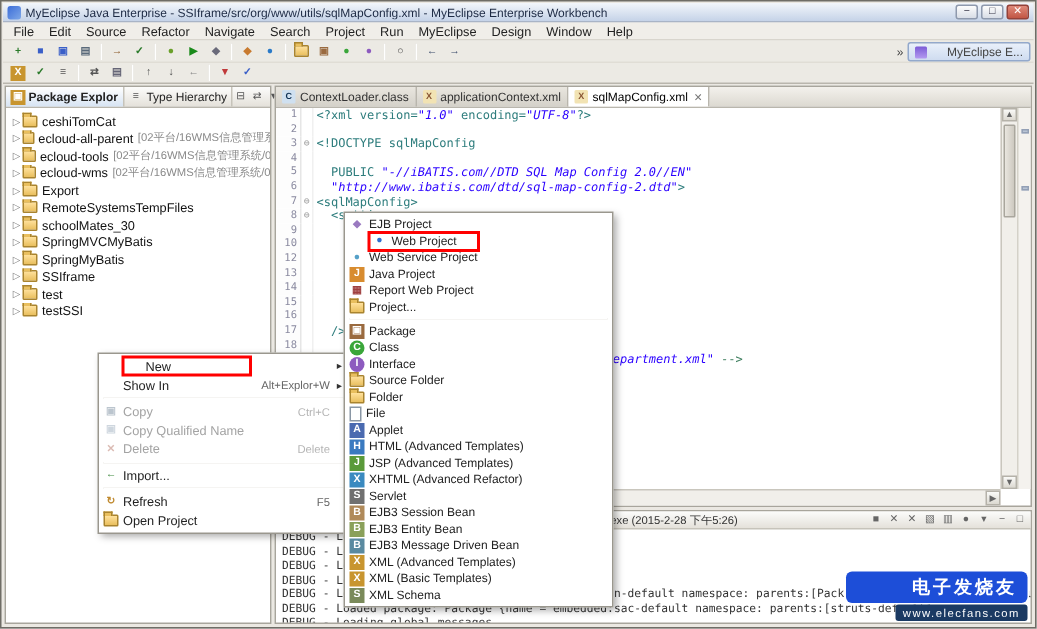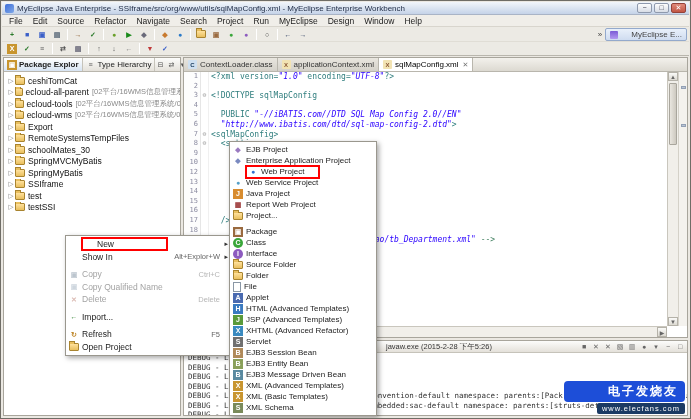--- a/index.html
+++ b/index.html
@@ -71,21 +71,21 @@
   .console-header{height:12px;background:linear-gradient(#fcfcfb,#e4e1da);border-bottom:1px solid #c6c3ba;position:relative;font-size:7.5px}
   .console-vtab{position:absolute;left:0;top:0;bottom:0;width:54px;display:flex;align-items:center;gap:2px;padding:0 3px;background:linear-gradient(#ffffff,#d7e4f3);border-right:1px solid #c6c3ba;font-weight:bold;color:#223}
   .console-title{position:absolute;left:202px;top:1px;color:#333;white-space:nowrap}
   .console-tools{position:absolute;right:2px;top:1px;display:flex;gap:2px}
   .ctool{width:10px;height:10px;font-size:7px;text-align:center;line-height:9px;color:#666}
   .console-body{position:absolute;top:12px;left:0;right:0;bottom:0;font-family:"DejaVu Sans Mono",monospace;font-size:7.5px;color:#333;overflow:hidden}
   .conline{height:9.5px;line-height:9.5px;white-space:pre;padding-left:4px}
   
   .menu{position:absolute;background:#fff;border:1px solid #9a978e;box-shadow:2px 2px 5px rgba(0,0,0,.35);font-size:8.5px;padding:2px 0;z-index:20}
   #context-menu{left:64px;top:234px;width:168px}
-  #new-submenu{left:228px;top:140px;width:148px;z-index:21;font-size:8px}
+  #new-submenu{left:228px;top:140px;width:180px;z-index:21;font-size:8px}
   .mrow{display:flex;align-items:center;height:12.5px;padding:0 4px 0 3px;color:#222}
   #new-submenu .mrow{height:11px}
   .mrow.disabled{color:#a3a3a3}
   .mrow.disabled .gicon{opacity:.45}
   .hlwrap{display:flex;align-items:center;gap:3px}
   .redbox{border:2px solid #f00;margin:-2px 12px;padding:0 1px}
   #context-menu .redbox{padding-right:52px}
   #new-submenu .redbox{padding-right:14px}
   .mlabel{white-space:nowrap}
   .mshortcut{margin-left:auto;color:#666;font-size:7.5px;padding-left:8px}
@@ -475,28 +475,20 @@
   <div class="menu" id="new-submenu">
       <div class="mrow">
         <span class="hlwrap">
           <span class="gicon" style="color: rgb(154, 122, 192);">◆</span>
           <span class="mlabel">EJB Project</span>
         </span>
         <span class="mshortcut"></span>
         <span class="marrow"></span>
       </div>
       <div class="mrow">
-        <span class="hlwrap">
-          <span class="gicon" style="color: rgb(122, 138, 192);">◆</span>
-          <span class="mlabel">Enterprise Application Project</span>
-        </span>
-        <span class="mshortcut"></span>
-        <span class="marrow"></span>
-      </div>
-      <div class="mrow">
         <span class="hlwrap redbox">
           <span class="gicon" style="color: rgb(46, 111, 208);">●</span>
           <span class="mlabel">Web Project</span>
         </span>
         <span class="mshortcut"></span>
         <span class="marrow"></span>
       </div>
       <div class="mrow">
         <span class="hlwrap">
           <span class="gicon" style="color: rgb(85, 160, 200);">●</span>

